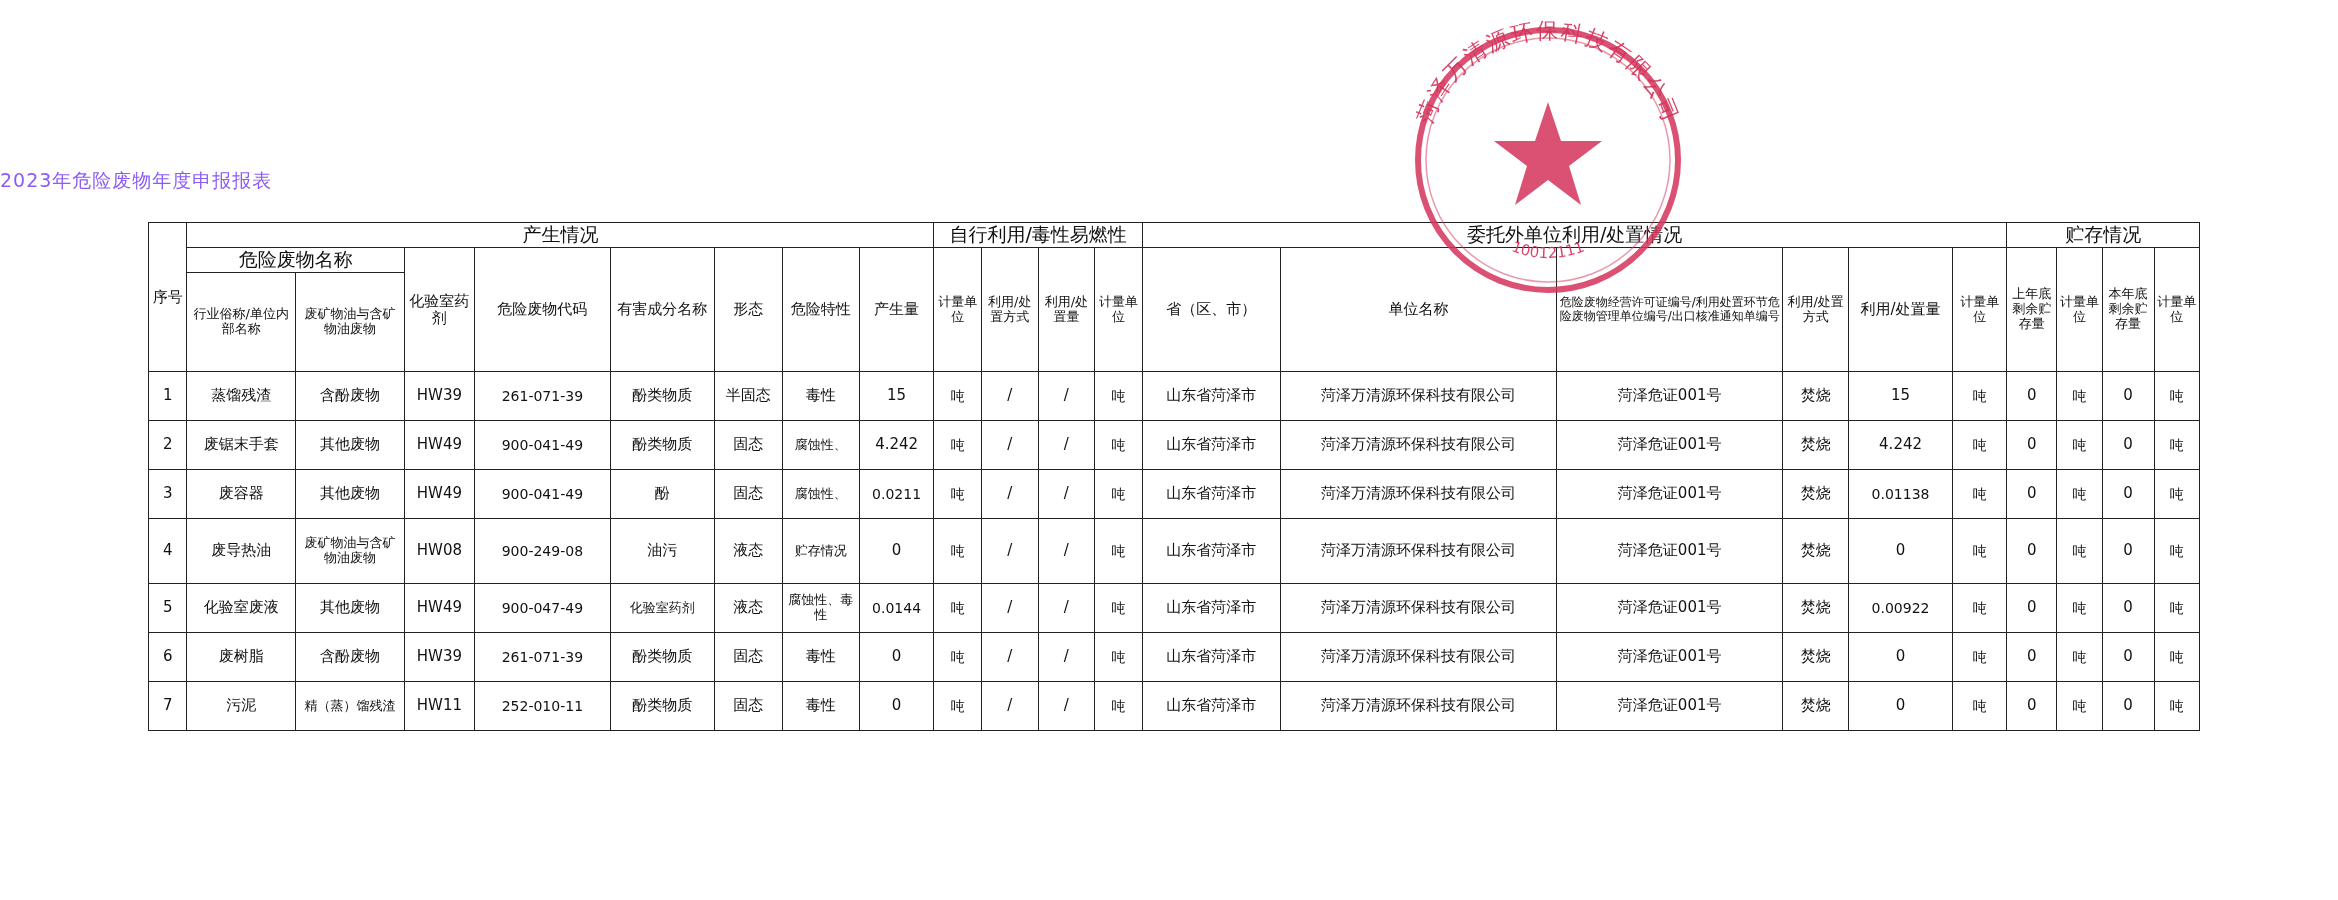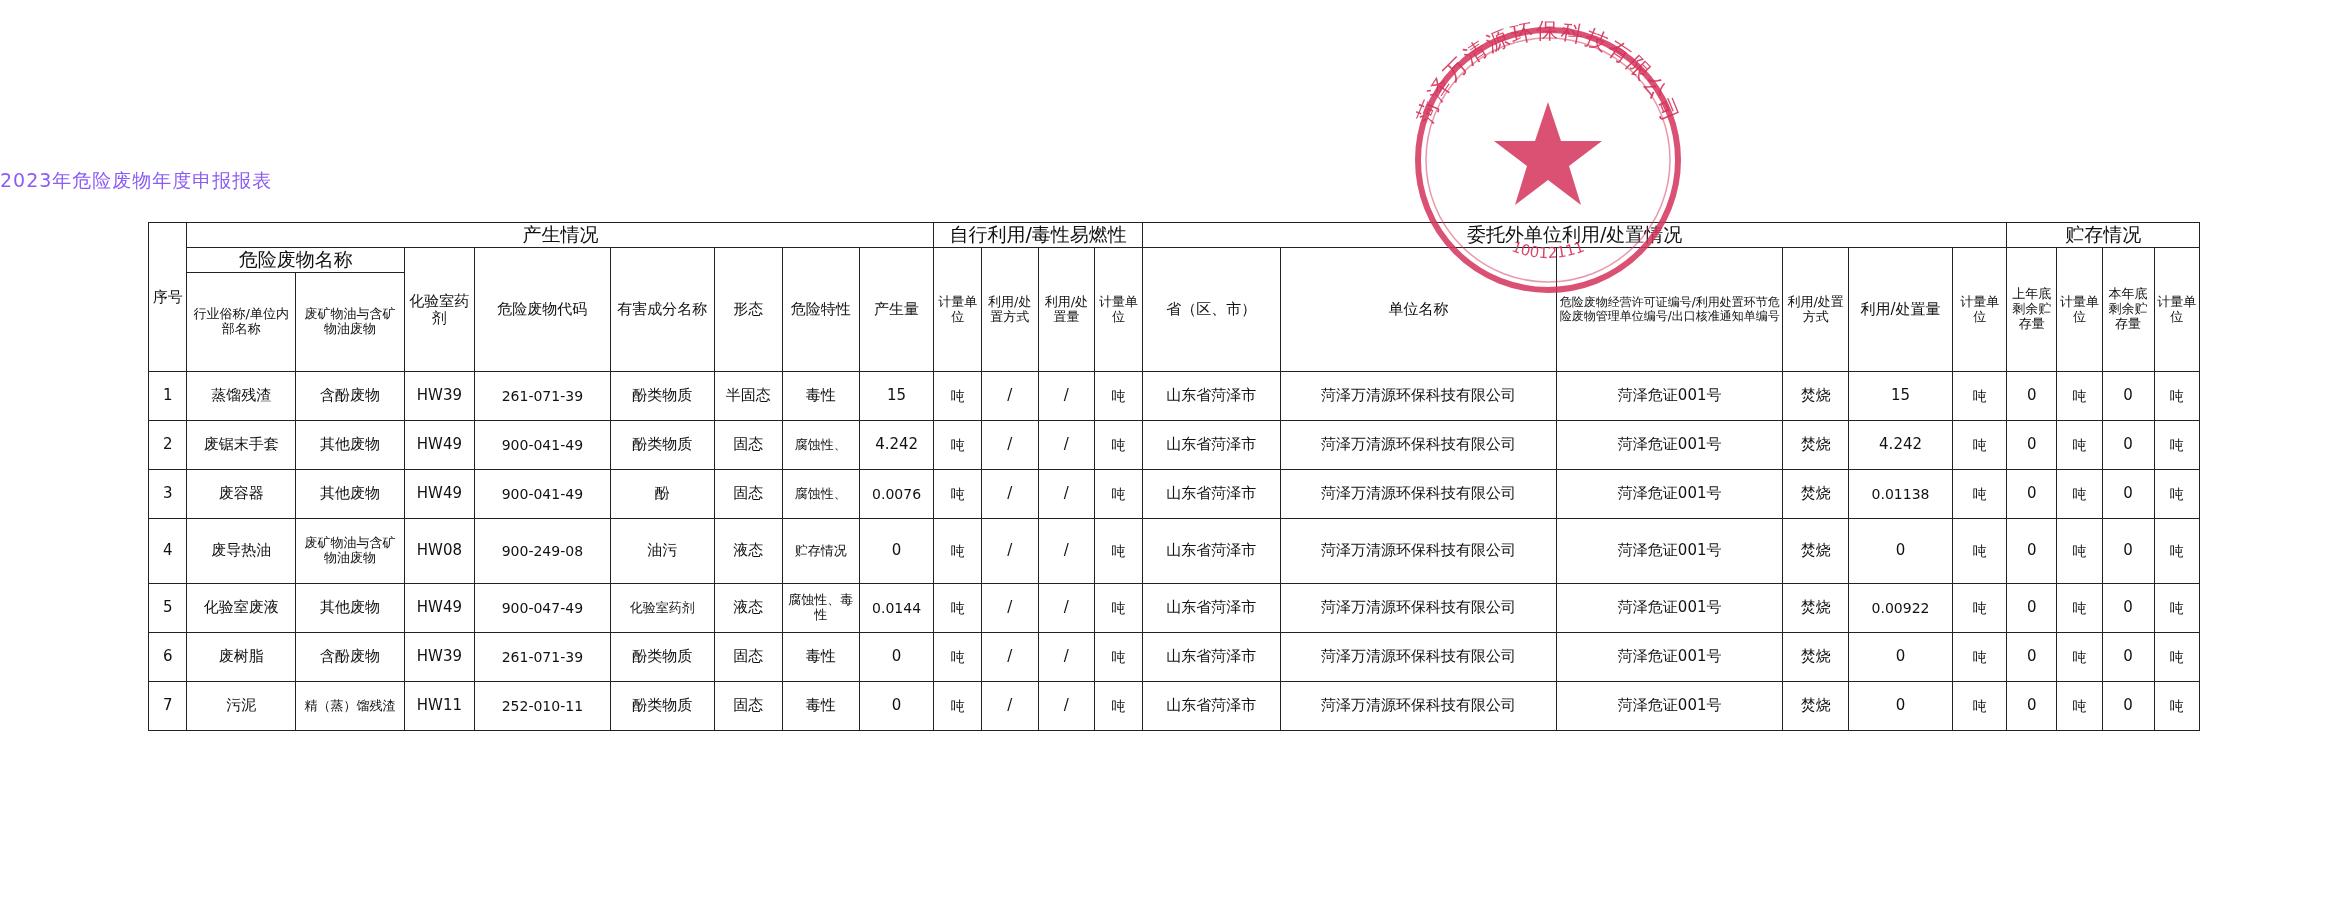--- a/index.html
+++ b/index.html
@@ -183,21 +183,21 @@
 
       <tr class="row">
         <td>3</td>
         <td>废容器</td>
         <td>其他废物</td>
         <td>HW49</td>
         <td class="narrow">900-041-49</td>
         <td>酚</td>
         <td>固态</td>
         <td class="vsmall">腐蚀性、</td>
-        <td class="narrow">0.0076</td>
+        <td class="narrow">0.0211</td>
         <td class="unitcell">吨</td>
         <td>/</td>
         <td>/</td>
         <td class="unitcell">吨</td>
         <td>山东省菏泽市</td>
         <td>菏泽万清源环保科技有限公司</td>
         <td>菏泽危证001号</td>
         <td>焚烧</td>
         <td class="narrow">0.01138</td>
         <td class="unitcell">吨</td>

